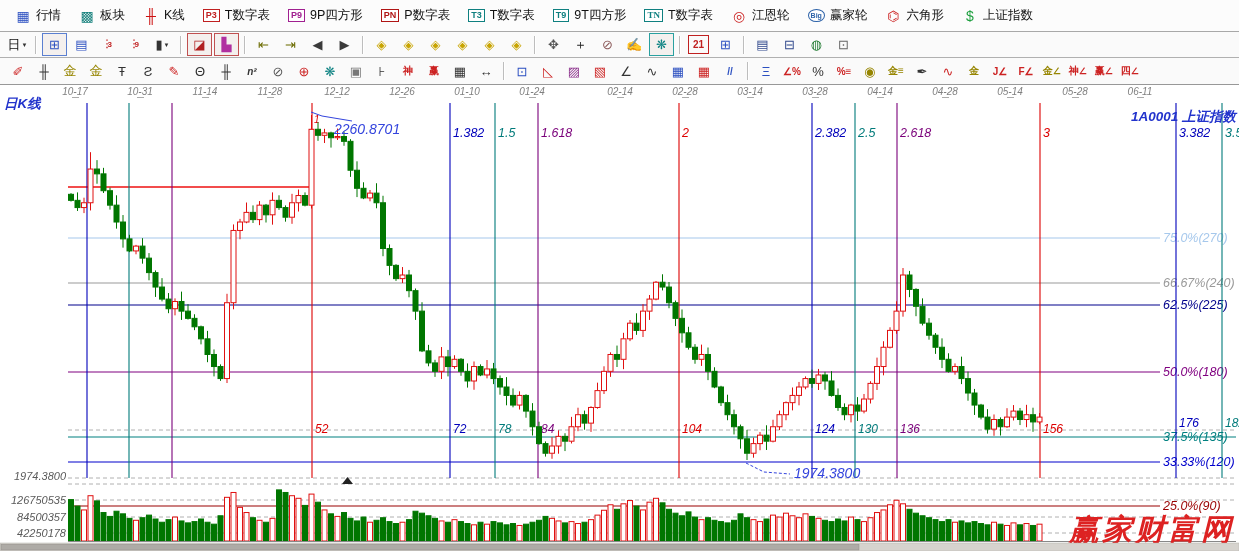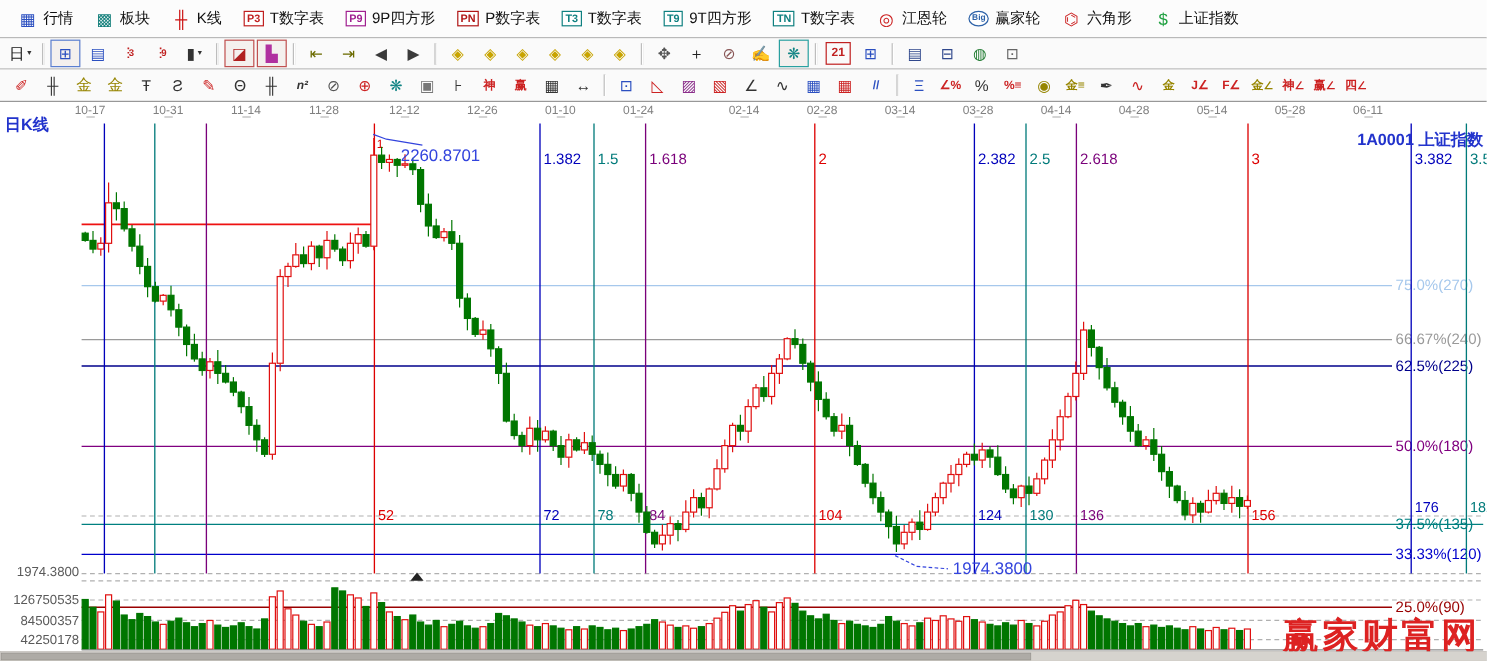--- a/index.html
+++ b/index.html
@@ -15,21 +15,21 @@
   .tb-btn{width:23px;height:21px;display:flex;align-items:center;justify-content:center;
     font-size:13px;border:1px solid transparent;margin:0 1px;position:relative;cursor:default;}
   .tb-btn .caret{font-size:6px;color:#333;margin-left:1px;}
   .tb-btn .sub{font-size:8px;font-weight:bold;margin-left:-1px;}
   .tb-sep{width:1px;height:18px;background:#bdbdbd;border-right:1px solid #fff;margin:0 4px;}
   .drawbar{height:26px;display:flex;align-items:center;border-bottom:1px solid #989898;
     padding-left:5px;background:#fafafa;}
   .db-btn{min-width:24px;height:22px;display:flex;align-items:center;justify-content:center;
     font-size:13px;margin:0 1px;cursor:default;white-space:nowrap;}
   .db-btn.small{font-size:10px;font-weight:bold;}
-  #chart-wrap{position:relative;width:1239px;height:466px;}
+  #chart-wrap{position:relative;width:1239px;height:466px;font-style:italic;}
   svg text{font-family:"Liberation Sans",sans-serif;}
 </style>
 </head>
 <body>
 
 <div class="menubar">
     <div class="menu-item">
       <span class="mi-icon" style="color: rgb(43, 79, 192);">▦</span>
       <span>行情</span>
     </div>
@@ -66,21 +66,21 @@
       <span>T数字表</span>
     </div>
     <div class="menu-item">
       <span class="mi-icon">
         <span class="badge" style="color: rgb(15, 128, 128); border-color: rgb(15, 128, 128);">T9</span>
       </span>
       <span>9T四方形</span>
     </div>
     <div class="menu-item">
       <span class="mi-icon">
-        <span class="badge" style="color: rgb(15, 128, 128); border-color: rgb(15, 128, 128);">TN</span>
+        <span class="badge" style="color: rgb(15, 128, 128); border-color: rgb(15, 128, 128); font-family: Liberation Serif, serif;">TN</span>
       </span>
       <span>T数字表</span>
     </div>
     <div class="menu-item">
       <span class="mi-icon" style="color: rgb(204, 34, 34);">◎</span>
       <span>江恩轮</span>
     </div>
     <div class="menu-item">
       <span class="mi-icon">
         <span class="badge round" style="color: rgb(45, 98, 168); border-color: rgb(45, 98, 168); font-size: 7px;">Big</span>

